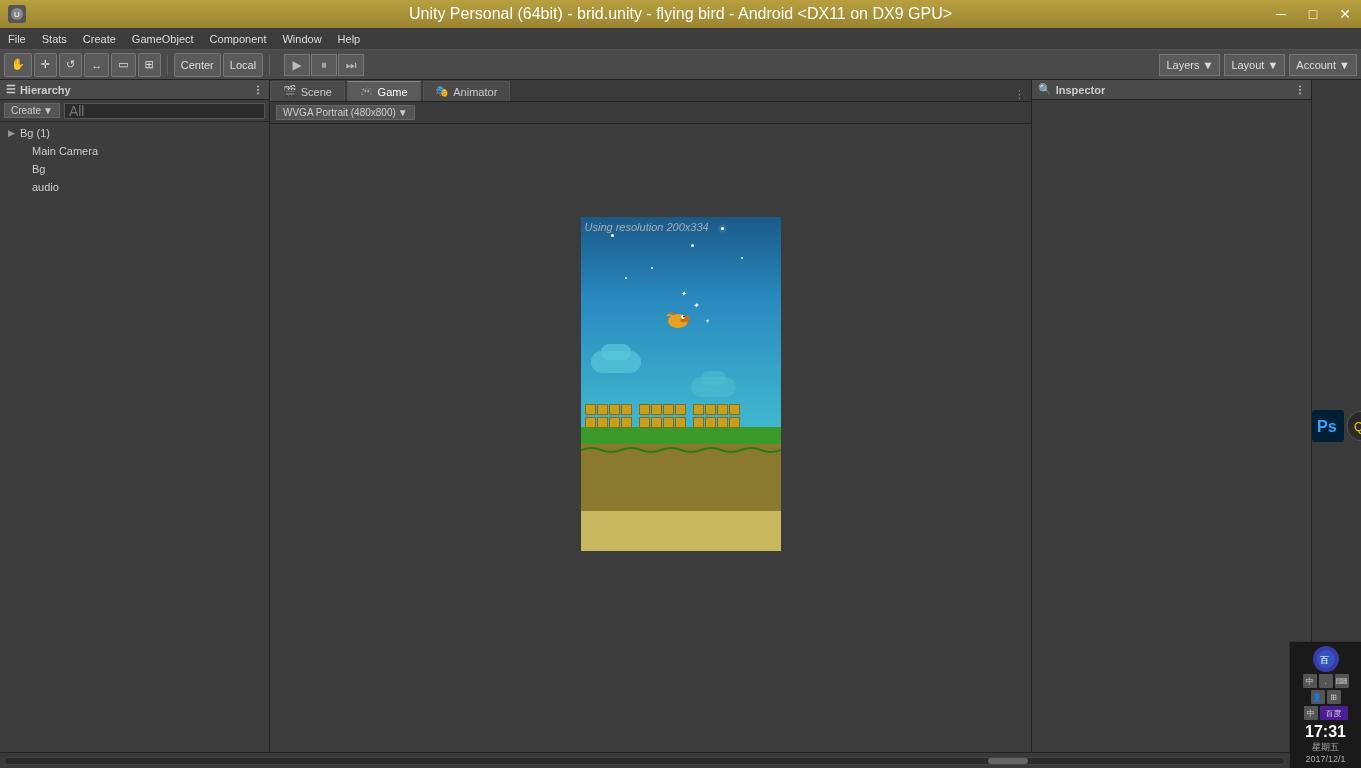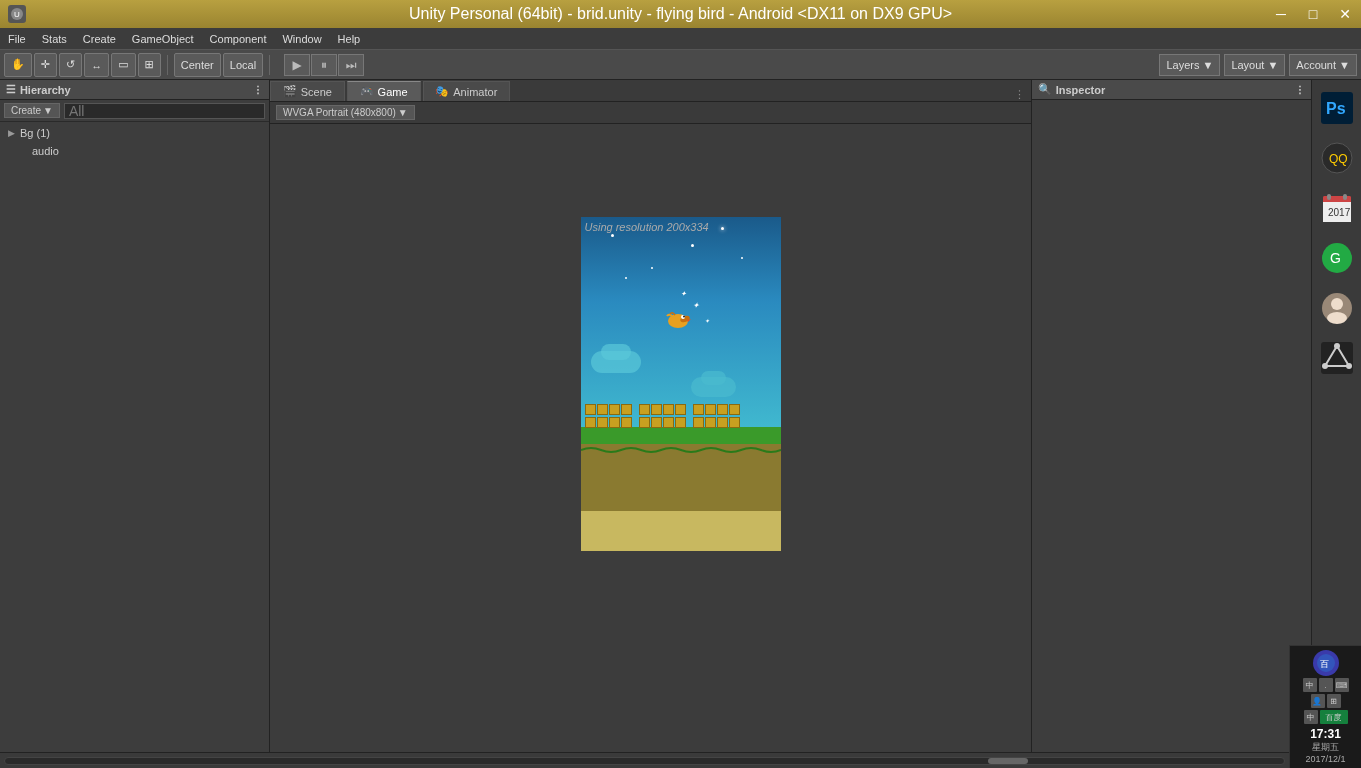--- a/index.html
+++ b/index.html
@@ -264,21 +264,20 @@
       display: flex;
       flex-direction: column;
     }
 
     
     #right-sidebar {
       width: 50px;
       background: #3a3a3a;
       border-left: 1px solid #222;
       display: flex;
-      flex-direction: column;
       align-items: center;
       padding-top: 4px;
       gap: 2px;
     }
 
     
     #bottom-scrollbar {
       height: 16px;
       background: #3a3a3a;
       display: flex;
@@ -385,20 +384,28 @@
       </button>
       <input class="search-box" type="text" placeholder="All" style="">
     </div>
     <div class="hierarchy-tree">
       <div class="tree-item">
         <span class="arrow">▶</span>
         <span>Bg (1)</span>
       </div>
       <div class="tree-item indent1">
         <span class="arrow"></span>
+        <span>Main Camera</span>
+      </div>
+      <div class="tree-item indent1">
+        <span class="arrow"></span>
+        <span>Bg</span>
+      </div>
+      <div class="tree-item indent1">
+        <span class="arrow"></span>
         <span>audio</span>
       </div>
     </div>
   </div>
 
   <div id="center-panel">
     <div class="tabs-row">
       <div class="tab">
         <span>🎬</span>
         <span>Scene</span>
@@ -593,20 +600,20 @@
   </div>
   <div style="display:flex;gap:2px;flex-wrap:wrap;width:60px;justify-content:center;">
     <div style="width:14px;height:14px;background:#555;border-radius:1px;display:flex;align-items:center;justify-content:center;cursor:pointer;font-size:8px;color:#ccc;">中</div>
     <div style="width:14px;height:14px;background:#555;border-radius:1px;display:flex;align-items:center;justify-content:center;cursor:pointer;font-size:8px;color:#ccc;">.</div>
     <div style="width:14px;height:14px;background:#555;border-radius:1px;display:flex;align-items:center;justify-content:center;cursor:pointer;font-size:8px;color:#ccc;">⌨</div>
     <div style="width:14px;height:14px;background:#555;border-radius:1px;display:flex;align-items:center;justify-content:center;cursor:pointer;font-size:8px;color:#ccc;">👤</div>
     <div style="width:14px;height:14px;background:#555;border-radius:1px;display:flex;align-items:center;justify-content:center;cursor:pointer;font-size:8px;color:#ccc;">⊞</div>
   </div>
   <div style="display:flex;gap:2px;margin-top:2px;">
     <div style="width:14px;height:14px;background:#555;border-radius:1px;display:flex;align-items:center;justify-content:center;cursor:pointer;font-size:8px;color:#ccc;">中</div>
-    <div style="width:28px;height:14px;background:#15803d;border-radius:1px;display:flex;align-items:center;justify-content:center;cursor:pointer;font-size:8px;color:#ccc;">百度</div>
+    <div style="width:28px;height:14px;background:#4c1d95;border-radius:1px;display:flex;align-items:center;justify-content:center;cursor:pointer;font-size:8px;color:#ccc;">百度</div>
   </div>
   <div style="margin-top:3px;text-align:center;">
-    <div style="font-size:12px;font-weight:bold;color:#fff;">17:31</div>
+    <div style="font-size:16px;font-weight:bold;color:#fff;">17:31</div>
     <div style="font-size:9px;color:#aaa;">星期五</div>
     <div style="font-size:9px;color:#aaa;">2017/12/1</div>
   </div>
 </div>
 
 </body></html>

